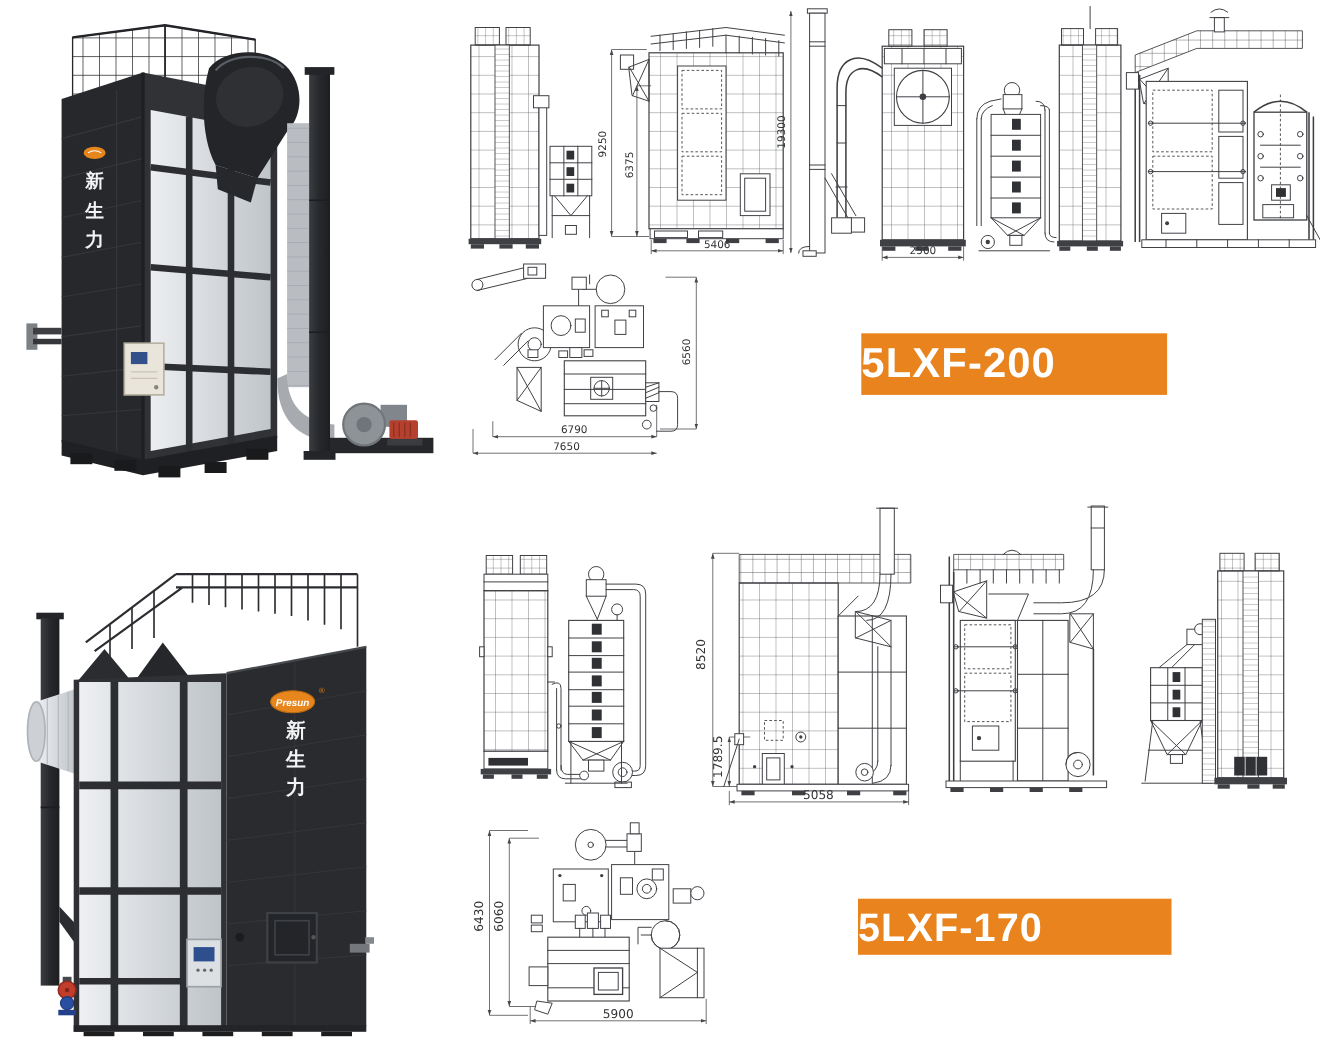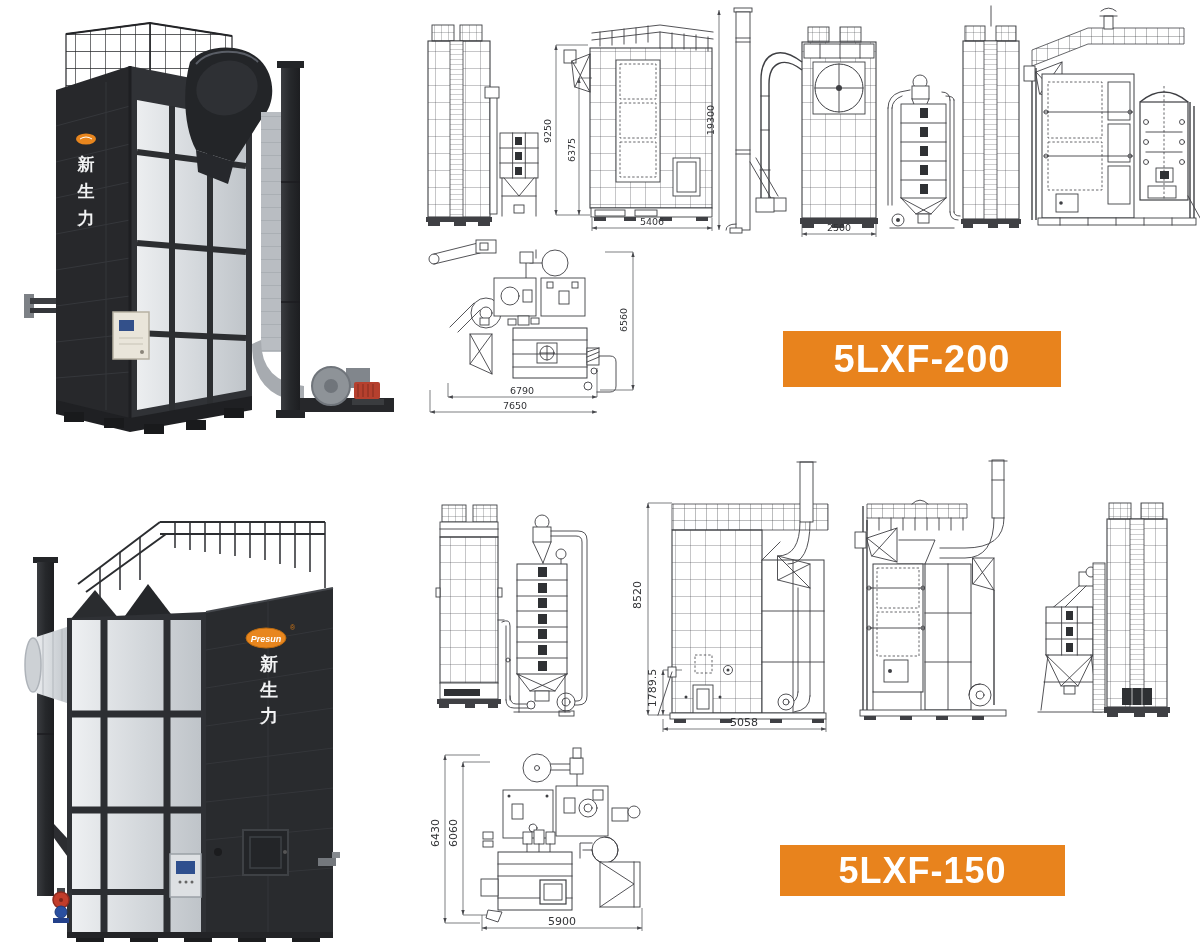--- a/index.html
+++ b/index.html
@@ -11,22 +11,22 @@
   .ln{fill:none;stroke:#3f4044;stroke-width:0.9;stroke-linecap:square;}
   .ln2{fill:none;stroke:#3f4044;stroke-width:1.4;}
   .wh{fill:#fff;stroke:#3f4044;stroke-width:0.9;}
   .dim{fill:none;stroke:#46474b;stroke-width:0.7;}
   .slot{fill:#2f3134;}
   .dsh{fill:none;stroke:#3f4044;stroke-width:0.8;stroke-dasharray:2.4 2;}
   .dimtxt{font-family:"DejaVu Sans",sans-serif;font-size:9.5px;fill:#323336;}
   .dimtxt-lg{font-family:"DejaVu Sans",sans-serif;font-size:11px;fill:#323336;}
   .cjk{font-family:"DejaVu Sans",sans-serif;font-weight:bold;fill:#f2f3f4;}
   .model-label{position:absolute;background:#e8831d;color:#ffffff;display:flex;align-items:center;
-               justify-content:center;font-weight:bold;letter-spacing:1px;
-               font-family:"Liberation Sans",sans-serif;margin-top:28px;}
+               font-weight:bold;letter-spacing:1px;
+               font-family:"Liberation Sans",sans-serif;}
   .label-200{left:783px;top:303px;width:278px;height:56px;font-size:38px;}
   .label-150{left:780px;top:817px;width:285px;height:51px;font-size:36px;}
 </style>
 </head>
 <body>
 
 <div class="canvas">
 
   <svg class="abs" style="left:0;top:0" width="420" height="440" viewBox="0 0 420 440">
     <defs>
@@ -635,16 +635,16 @@
       <circle cx="185" cy="390" r="13" class="wh"></circle>
       <path class="ln" d="M185 377 A13 13 0 1 1 172 390 M172 383 H160 V398 M163 390H172"></path>
       <rect x="192" y="348" width="16" height="13" class="wh"></rect>
       <circle cx="214" cy="352" r="6" class="wh"></circle>
       <rect x="180" y="402" width="40" height="45" class="wh"></rect>
       <path class="ln" d="M180 402 L214 424 L180 447 M214 402V447"></path>
     </g>
   </svg>
 
   <div class="model-label label-150">
-    <span>5LXF-150</span>
+    <span>5LXF-170</span>
   </div>
 
 </div>
 
 </body></html>

